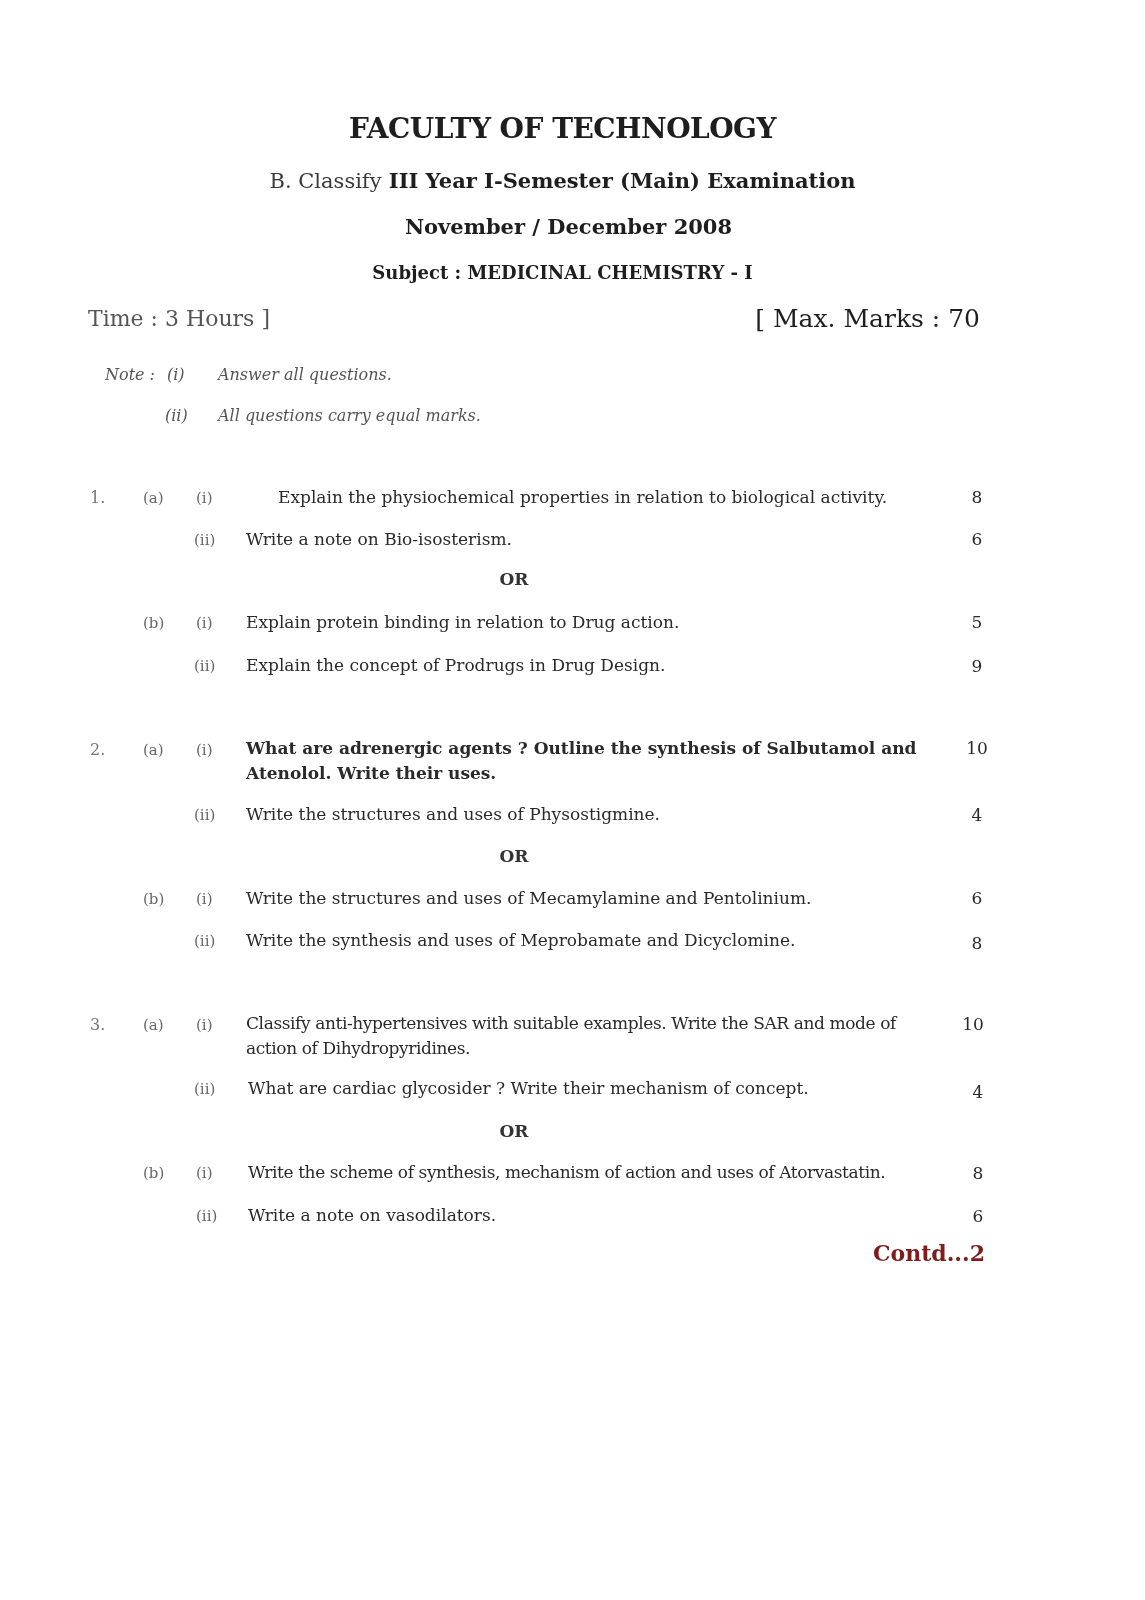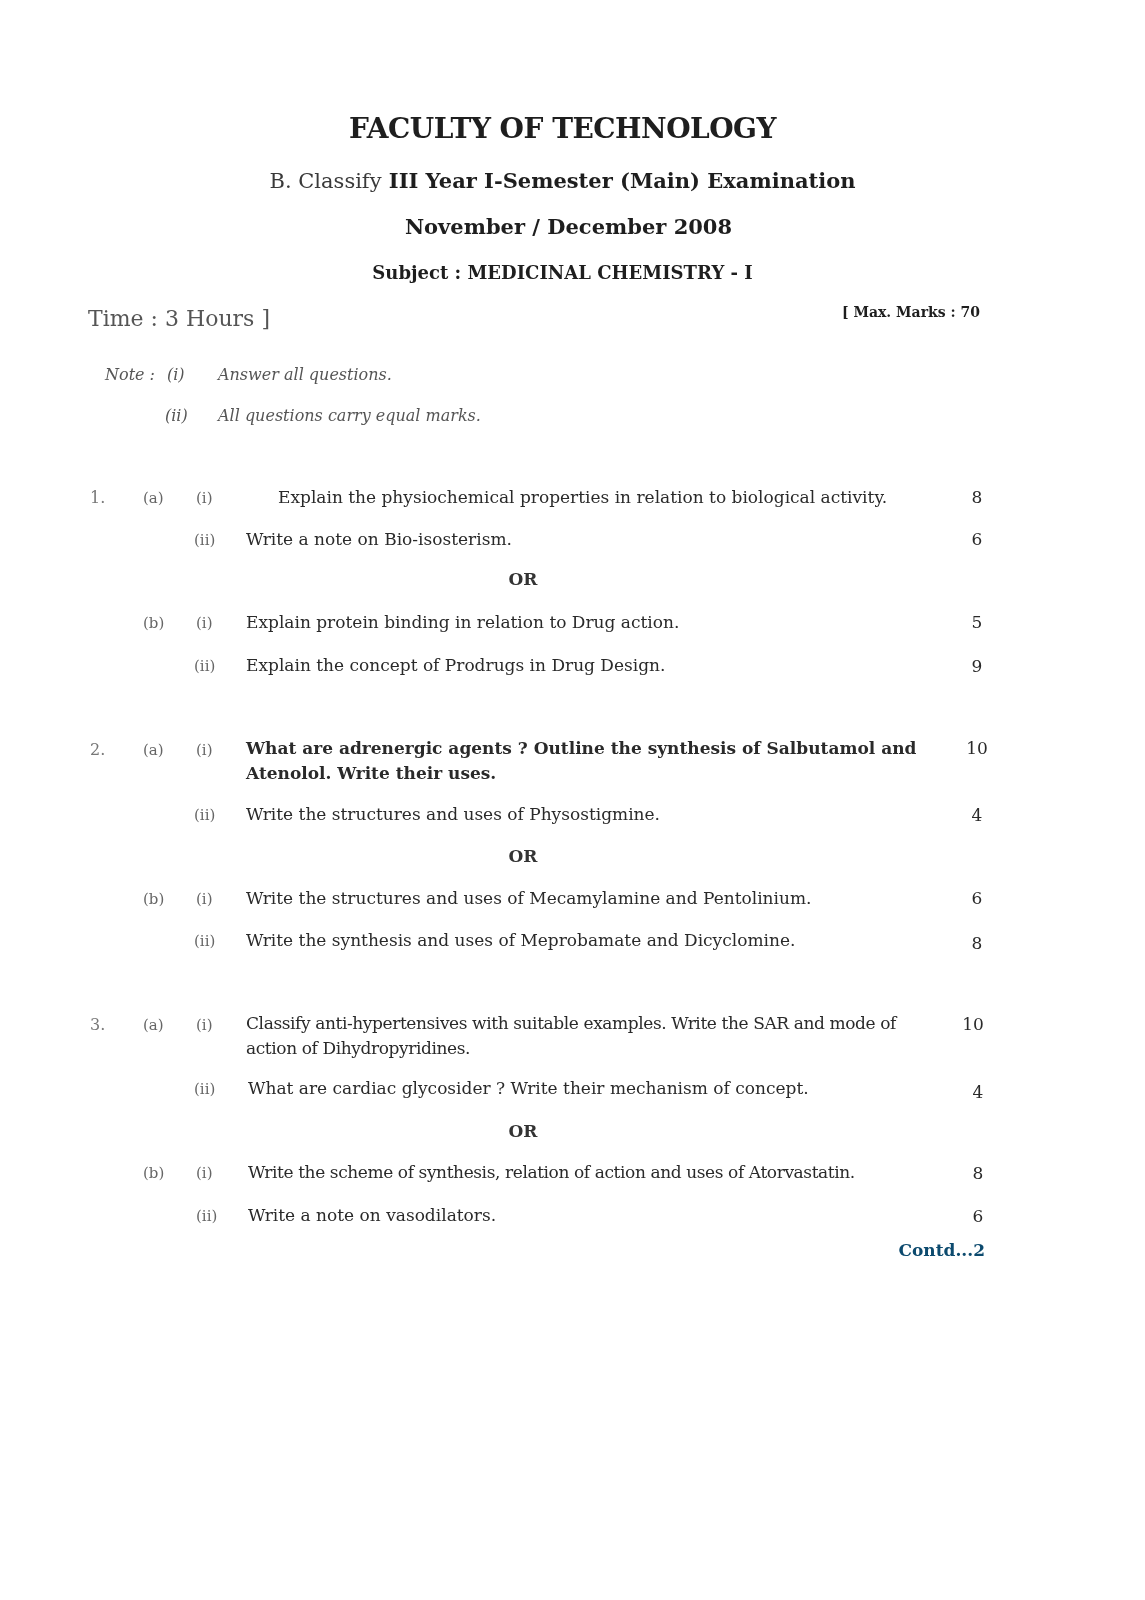--- a/index.html
+++ b/index.html
@@ -12,28 +12,28 @@
     overflow: hidden;
   }
   .abs { position: absolute; white-space: nowrap; }
   .center { left: 0; width: 1145px; text-align: center; }
   .faculty { top: 112px; font-size: 28px; font-weight: bold; letter-spacing: -0.5px; left: -10px; }
   .course { top: 168px; font-size: 21px; font-weight: bold; left: -10px; }
   .course .pre { font-weight: normal; color: #3a3a3a; }
   .session { top: 214px; font-size: 21px; font-weight: bold; left: -4px; }
   .subject { top: 262px; font-size: 18px; font-weight: bold; left: -10px; }
   .time { left: 88px; top: 306px; font-size: 22px; color: #555; }
-  .maxmarks { right: 165px; top: 304px; font-size: 14px; font-weight: bold; }
+  .maxmarks { right: 165px; top: 304px; font-size: 25px; font-weight: normal; }
   .note { font-style: italic; font-size: 16px; color: #555; }
   .qnum { font-size: 16px; color: #777; }
   .sub { font-size: 15px; color: #666; }
   .text { font-size: 17px; color: #2a2a2a; }
   .mark { font-size: 17px; color: #2a2a2a; left: 965px; width: 24px; text-align: center; }
-  .or { font-size: 17px; font-weight: bold; left: 13px; width: 1020px; text-align: center; color: #333; }
-  .contd { right: 160px; top: 1240px; font-size: 17px; font-weight: bold; color: #0c4a6e; }
+  .or { font-size: 17px; font-weight: bold; left: 4px; width: 1020px; text-align: center; color: #333; }
+  .contd { right: 160px; top: 1240px; font-size: 22px; font-weight: bold; color: #7f1d1d; }
   .wrap { white-space: normal; width: 700px; line-height: 25px; }
 </style>
 </head>
 <body>
 
 <div class="abs center faculty">FACULTY OF TECHNOLOGY</div>
 <div class="abs center course">
   <span class="pre">B. Classify</span>
   <span>III Year  I-Semester (Main) Examination</span>
 </div>
@@ -102,21 +102,21 @@
   <div class="abs mark" style="top:1014px; left:958px; width:30px;">10</div>
 
   <div class="abs sub" style="left:194px; top:1080px;">(ii)</div>
   <div class="abs text" style="left:248px; top:1078px;">What are cardiac glycosider ?  Write their mechanism of concept.</div>
   <div class="abs mark" style="top:1082px; left:966px;">4</div>
 
   <div class="abs or" style="top:1121px;">OR</div>
 
   <div class="abs sub" style="left:143px; top:1164px;">(b)</div>
   <div class="abs sub" style="left:196px; top:1164px;">(i)</div>
-  <div class="abs text" style="left:248px; top:1162px; letter-spacing:-0.4px;">Write the scheme of synthesis, relation of action and uses of Atorvastatin.</div>
+  <div class="abs text" style="left:248px; top:1162px; letter-spacing:-0.4px;">Write the scheme of synthesis, mechanism of action and uses of Atorvastatin.</div>
   <div class="abs mark" style="top:1163px; left:966px;">8</div>
 
   <div class="abs sub" style="left:196px; top:1207px;">(ii)</div>
   <div class="abs text" style="left:248px; top:1205px;">Write a note on vasodilators.</div>
   <div class="abs mark" style="top:1206px; left:966px;">6</div>
 </div>
 
 <div class="abs contd">Contd...2</div>
 
 </body></html>

